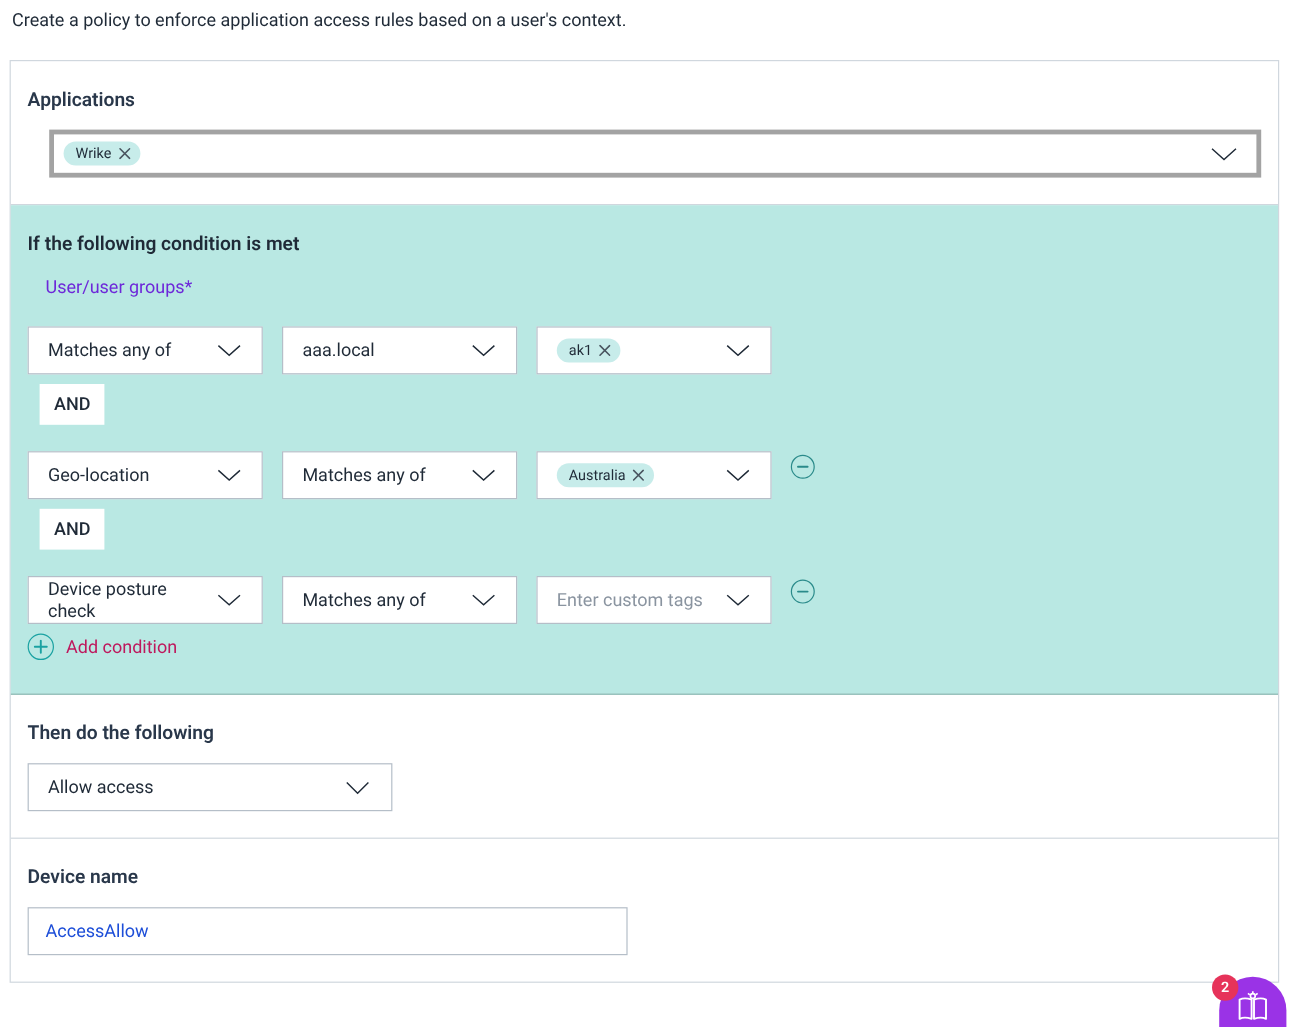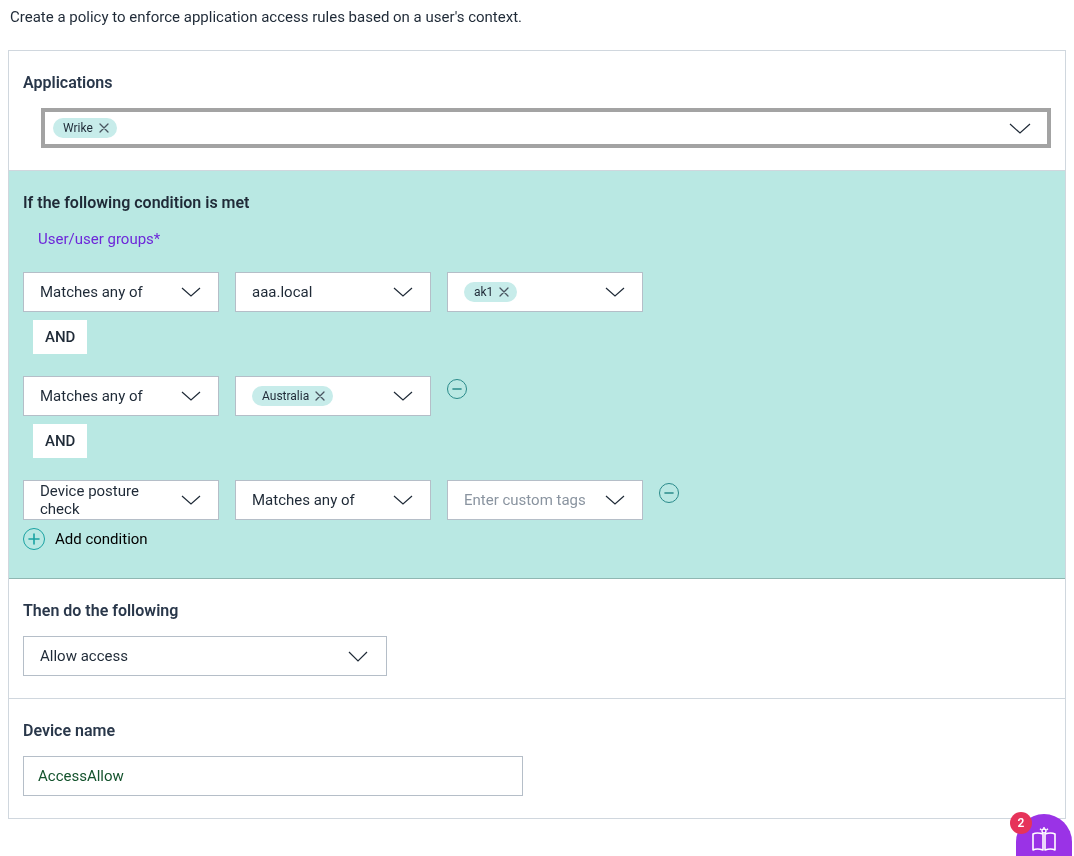--- a/index.html
+++ b/index.html
@@ -52,43 +52,43 @@
     .sub-label { font-size: 15px; color: #6d28d9; margin: 0 0 10px 15px; }
 
     .row { display: flex; align-items: center; gap: 16px; margin-bottom: 8px; }
     .sel {
       background: #fff; border: 1px solid #b5bec8; height: 40px;
       display: flex; align-items: center; justify-content: space-between;
       padding: 0 10px 0 16px; font-size: 15px; min-width: 196px; margin-top: 14px;
     }
     .sel.w196 { width: 196px; }
     .sel.w209 { width: 192px; }
-    .sel.w320 { width: 364px; }
+    .sel.w320 { width: 304px; }
     .sel .placeholder { color: #8a94a0; }
     .and-block { margin: 8px 0 8px 10px; }
     .and {
       display: inline-flex; align-items: center; justify-content: center;
       background: #fff; padding: 8px 12px; font-size: 15px; font-weight: 500;
     }
     .circ-btn {
       width: 20px; height: 20px; border-radius: 50%;
       border: 1.5px solid #2a8a8a; display: inline-flex; align-items: center; justify-content: center;
       background: transparent;
     }
     .circ-btn svg { display: block; }
 
-    .add-cond { display: flex; align-items: center; gap: 10px; color: #000000; margin-top: 4px; font-size: 15px; }
+    .add-cond { display: flex; align-items: center; gap: 10px; color: #be185d; margin-top: 4px; font-size: 15px; }
     .add-cond .plus {
       width: 22px; height: 22px; border: 1.5px solid #1aa2a2; border-radius: 50%;
       display: inline-flex; align-items: center; justify-content: center;
     }
 
     .text-input {
       width: 500px; height: 40px; border: 1px solid #b5bec8;
-      padding: 0 14px; font-size: 15px; color: #14532d; outline: none;
+      padding: 0 14px; font-size: 15px; color: #1d4ed8; outline: none;
       font-family: inherit;
     }
 
     
     .fab {
       position: absolute; right: 2px; bottom: 0px;
       width: 56px; height: 56px; border-radius: 999px 999px 0 0;
       background: #9a33e6; display: flex; align-items: center; justify-content: center;
       transform: translateY(14px);
     }
@@ -166,20 +166,28 @@
                 <svg width="22" height="14" viewBox="0 0 22 14">
                     <path d="M2 3 L11 11 L20 3" stroke="#1f2a37" stroke-width="1.2" fill="none"></path>
                   </svg>
               </span>
             </div>
           </div>
 
           <div class="and-block"><span class="and">AND</span></div>
 
           <div class="row">
+            <div class="sel w196">
+              <span>Geo-location</span>
+              <span class="chevron">
+                <svg width="22" height="14" viewBox="0 0 22 14">
+                    <path d="M2 3 L11 11 L20 3" stroke="#1f2a37" stroke-width="1.2" fill="none"></path>
+                  </svg>
+              </span>
+            </div>
             <div class="sel w196">
               <span>Matches any of</span>
               <span class="chevron">
                 <svg width="22" height="14" viewBox="0 0 22 14">
                     <path d="M2 3 L11 11 L20 3" stroke="#1f2a37" stroke-width="1.2" fill="none"></path>
                   </svg>
               </span>
             </div>
             <div class="sel w196">
               <div class="chips">

